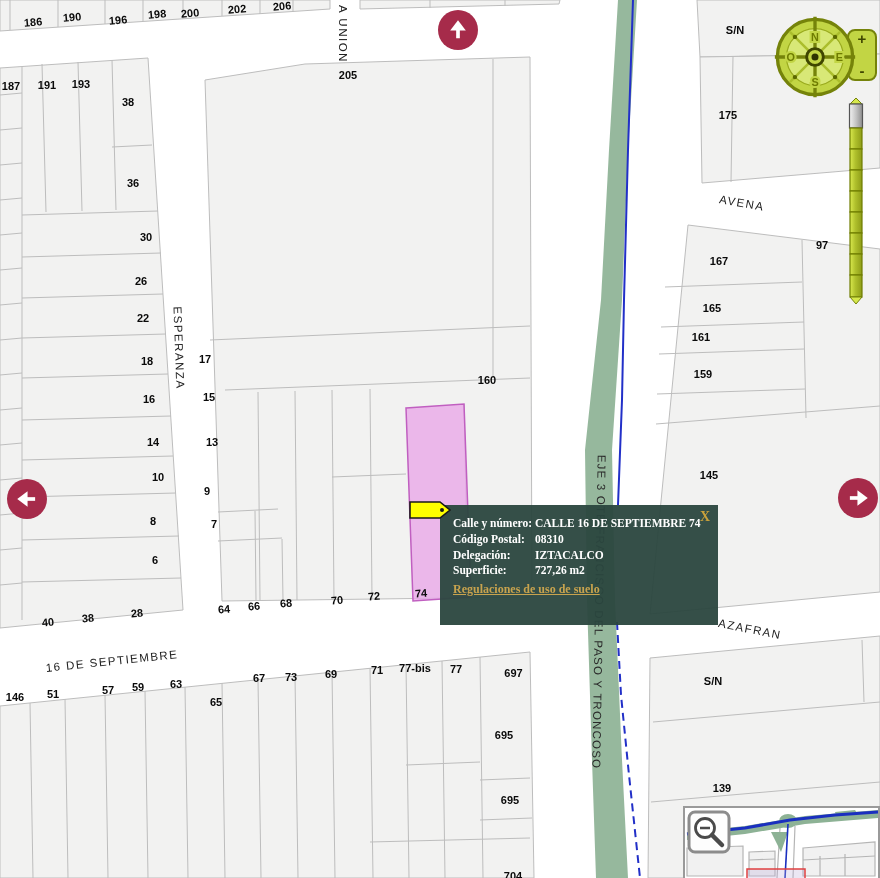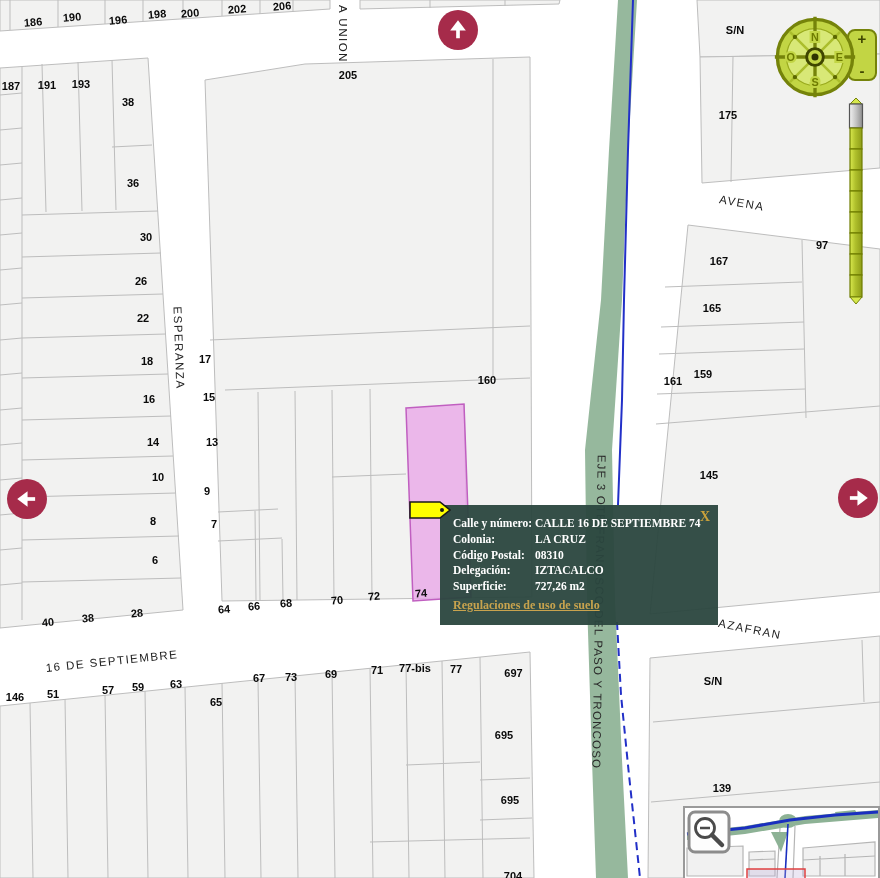--- a/index.html
+++ b/index.html
@@ -142,42 +142,38 @@
       <div class="map-label num" style="left: 456px; top: 669px; transform: translate(-50%, -50%) rotate(0deg);">77</div>
       <div class="map-label num" style="left: 498px; top: 673px; transform: translate(-50%, -50%) rotate(0deg); padding-left: 31px;">697</div>
       <div class="map-label num" style="left: 504px; top: 735px; transform: translate(-50%, -50%) rotate(0deg);">695</div>
       <div class="map-label num" style="left: 510px; top: 800px; transform: translate(-50%, -50%) rotate(0deg);">695</div>
       <div class="map-label num" style="left: 513px; top: 876px; transform: translate(-50%, -50%) rotate(0deg);">704</div>
       <div class="map-label num" style="left: 735px; top: 30px; transform: translate(-50%, -50%) rotate(0deg);">S/N</div>
       <div class="map-label num" style="left: 728px; top: 115px; transform: translate(-50%, -50%) rotate(0deg);">175</div>
       <div class="map-label num" style="left: 822px; top: 245px; transform: translate(-50%, -50%) rotate(0deg);">97</div>
       <div class="map-label num" style="left: 719px; top: 261px; transform: translate(-50%, -50%) rotate(0deg);">167</div>
       <div class="map-label num" style="left: 712px; top: 308px; transform: translate(-50%, -50%) rotate(0deg);">165</div>
-      <div class="map-label num" style="left: 673px; top: 337px; transform: translate(-50%, -50%) rotate(0deg); margin-top: 44px;">161</div>
+      <div class="map-label num" style="left: 701px; top: 337px; transform: translate(-50%, -50%) rotate(0deg);">161</div>
       <div class="map-label num" style="left: 703px; top: 374px; transform: translate(-50%, -50%) rotate(0deg);">159</div>
       <div class="map-label num" style="left: 709px; top: 475px; transform: translate(-50%, -50%) rotate(0deg);">145</div>
       <div class="map-label num" style="left: 713px; top: 681px; transform: translate(-50%, -50%) rotate(0deg);">S/N</div>
       <div class="map-label num" style="left: 722px; top: 788px; transform: translate(-50%, -50%) rotate(0deg);">139</div>
     </div>
 
   <svg id="selection-tag" width="46" height="22" viewBox="0 0 46 22">
     <polygon points="2,3 32,3 42,11 32,19 2,19" fill="#FFFF00" stroke="#1a1a1a" stroke-width="1.6"></polygon>
     <circle cx="34" cy="11" r="2" fill="#1a1a1a"></circle>
   </svg>
 
   <div id="tooltip">
     <button id="tooltip-close">X</button>
     <div id="tooltip-rows">
         <div class="tt-row">
           <span class="tt-label">Calle y número:</span>
           <span class="tt-value">CALLE 16 DE SEPTIEMBRE 74</span>
-        </div>
-        <div class="tt-row">
-          <span class="tt-label">Colonia:</span>
-          <span class="tt-value">LA CRUZ</span>
         </div>
         <div class="tt-row">
           <span class="tt-label">Código Postal:</span>
           <span class="tt-value">08310</span>
         </div>
         <div class="tt-row">
           <span class="tt-label">Delegación:</span>
           <span class="tt-value">IZTACALCO</span>
         </div>
         <div class="tt-row">

